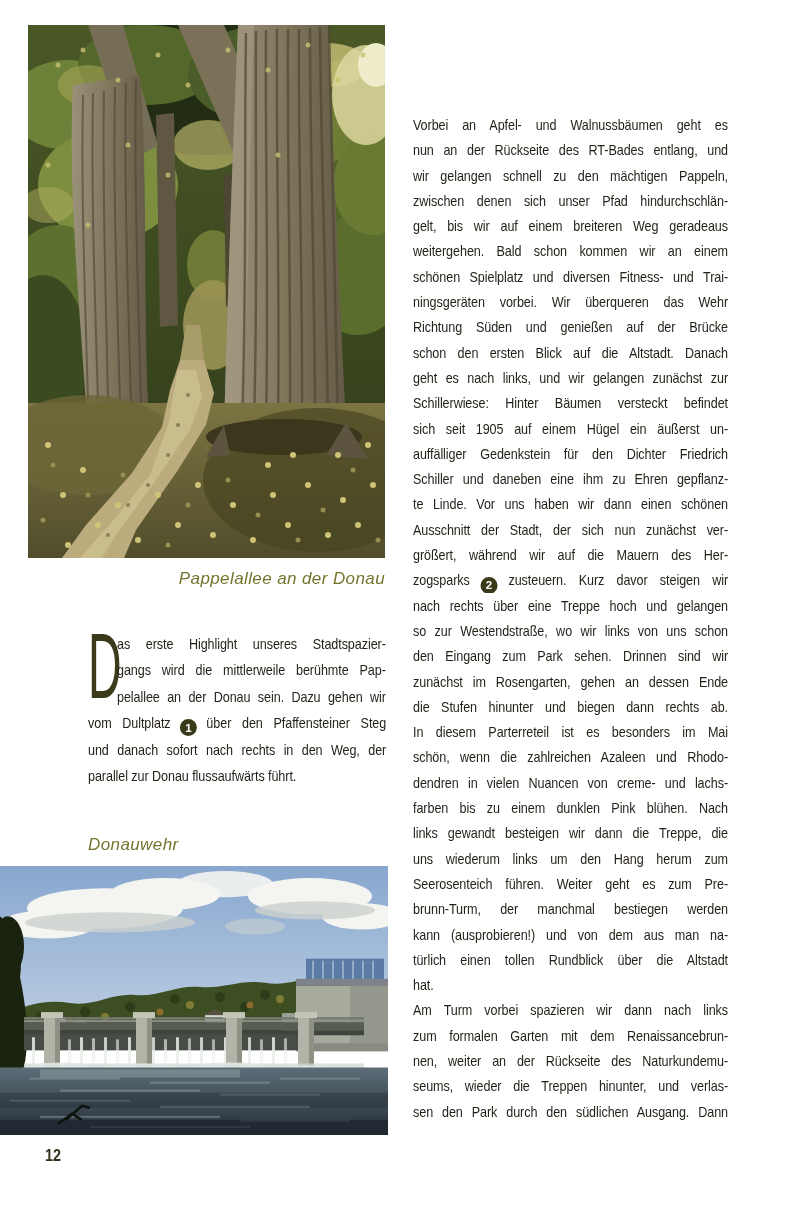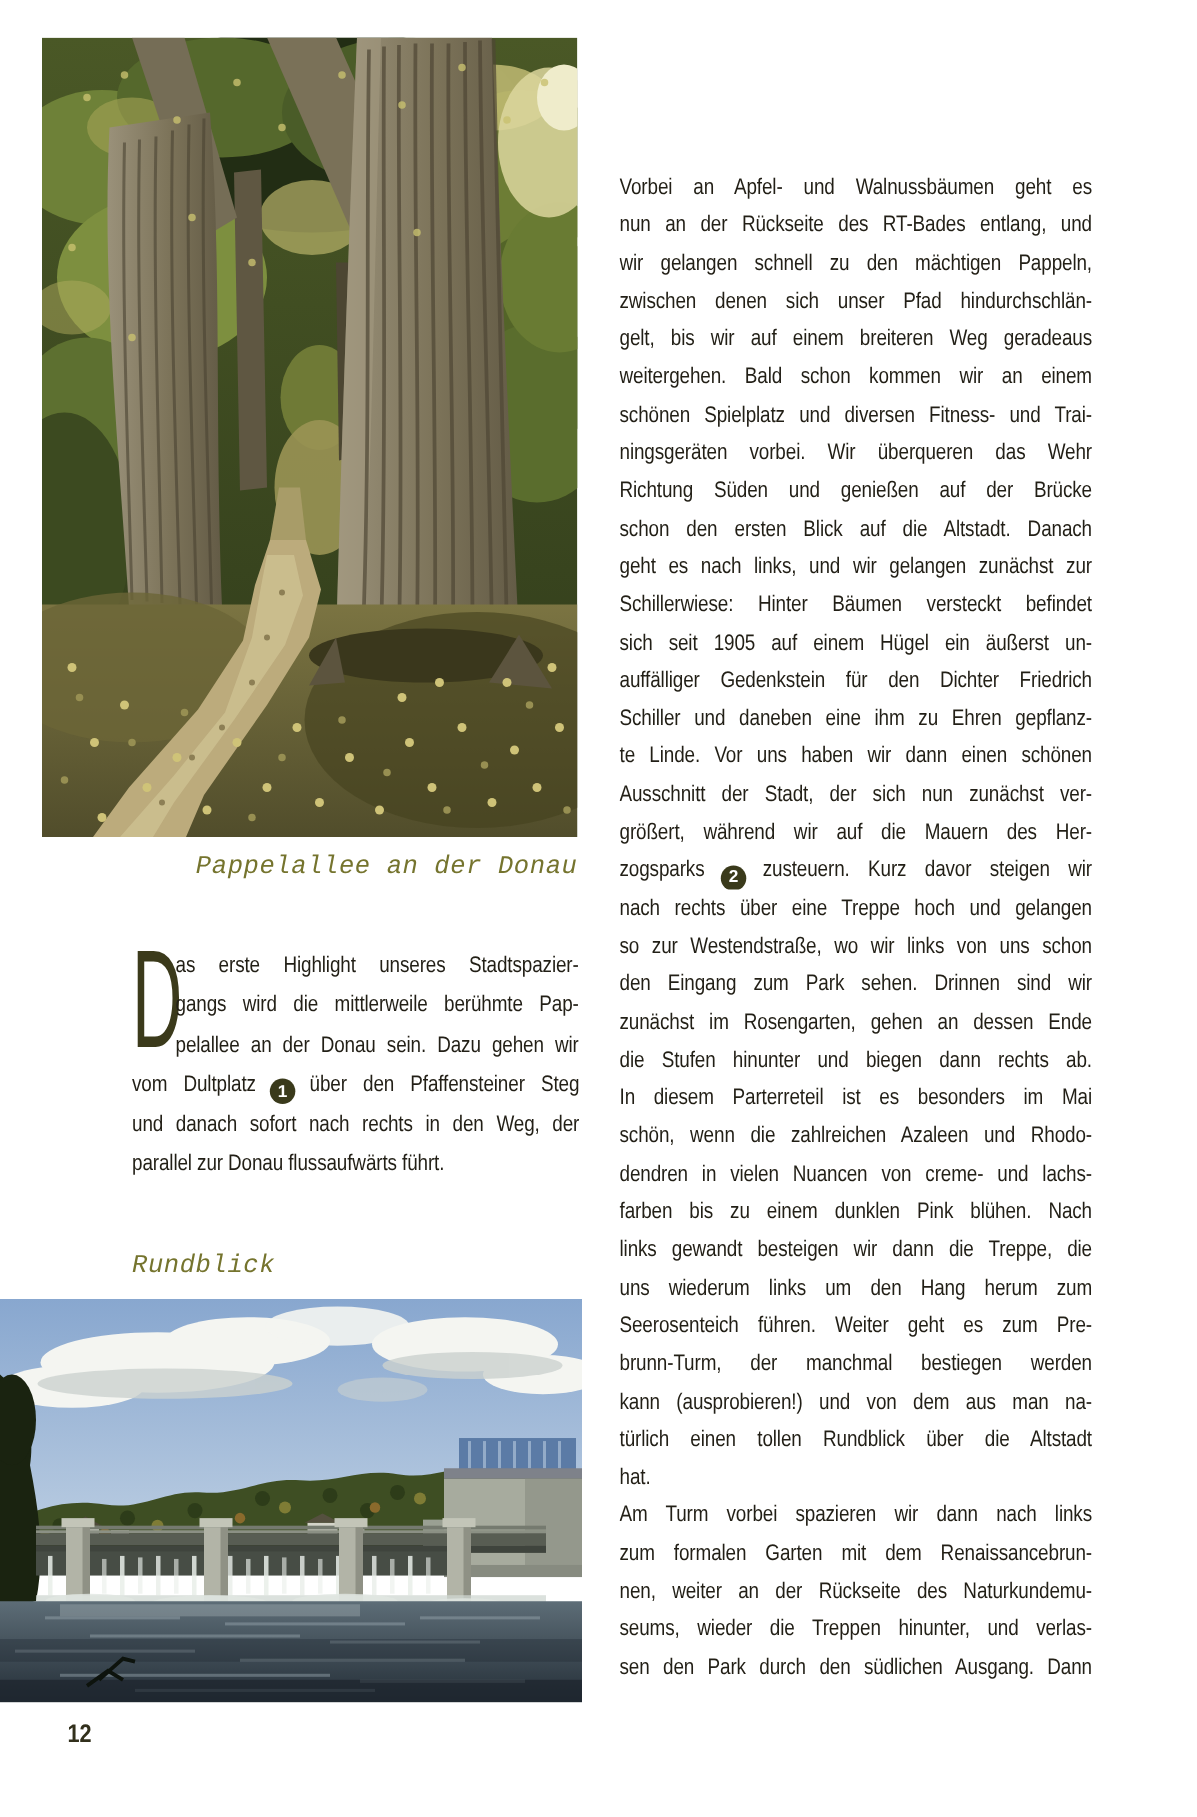--- a/index.html
+++ b/index.html
@@ -2,21 +2,21 @@
 <html><head>
 <meta charset="utf-8">
 <style>
   html,body{margin:0;padding:0;background:#e8e8e8}
   .page{position:relative;width:798px;height:1211px;background:#ffffff;overflow:hidden;
         font-family:"Liberation Sans",sans-serif;color:#221f16;margin:0 auto}
   .photo{position:absolute;overflow:hidden}
   .photo svg{display:block;width:100%;height:100%}
   .photo1{left:28px;top:25px;width:357px;height:533px}
   .photo2{left:0;top:866px;width:388px;height:269px}
-  .caption{position:absolute;font-family:Liberation Mono, monospace;font-style:italic;
+  .caption{position:absolute;font-family:Liberation Sans, sans-serif;font-style:italic;
            font-size:17px;color:#75742e;letter-spacing:.4px}
   .caption1{left:28px;top:569px;width:357px;text-align:right}
   .caption2{left:88px;top:835px}
   .left-para{position:absolute;left:88px;top:631px;width:300px}
   .dropcap{position:absolute;left:0;top:-11px;font-size:93px;line-height:93px;
            color:#3b3a1b;transform:scaleX(.5);transform-origin:0 0;font-weight:400}
   .text-line{font-size:15px;letter-spacing:-.1px;text-align:justify;text-align-last:justify;
              transform:scaleX(.84);transform-origin:0 0;overflow:hidden;color:#221f16}
   .para-end{text-align-last:left}
   #left-lines .text-line{width:355px;line-height:26.4px;height:26.4px}
@@ -181,21 +181,21 @@
     <div id="left-lines">
         <div class="text-line indent">as erste Highlight unseres Stadtspazier-</div>
         <div class="text-line indent">gangs wird die mittlerweile berühmte Pap-</div>
         <div class="text-line indent">pelallee an der Donau sein. Dazu gehen wir</div>
         <div class="text-line">vom Dultplatz <span class="marker">1</span> über den Pfaffensteiner Steg</div>
         <div class="text-line">und danach sofort nach rechts in den Weg, der</div>
         <div class="text-line para-end">parallel zur Donau flussaufwärts führt.</div>
       </div>
   </div>
 
-  <div class="caption caption2">Rundblick</div>
+  <div class="caption caption2">Donauwehr</div>
 
   <div class="photo photo2">
     <svg viewBox="0 0 388 267" preserveAspectRatio="none">
       <defs>
         <linearGradient id="p2sky" x1="0" y1="0" x2="0" y2="1">
           <stop offset="0" stop-color="#88a7cf"></stop>
             <stop offset="1" stop-color="#bccee2"></stop>
         </linearGradient>
         <linearGradient id="p2water" x1="0" y1="0" x2="0" y2="1">
           <stop offset="0" stop-color="#5d6d77"></stop>

